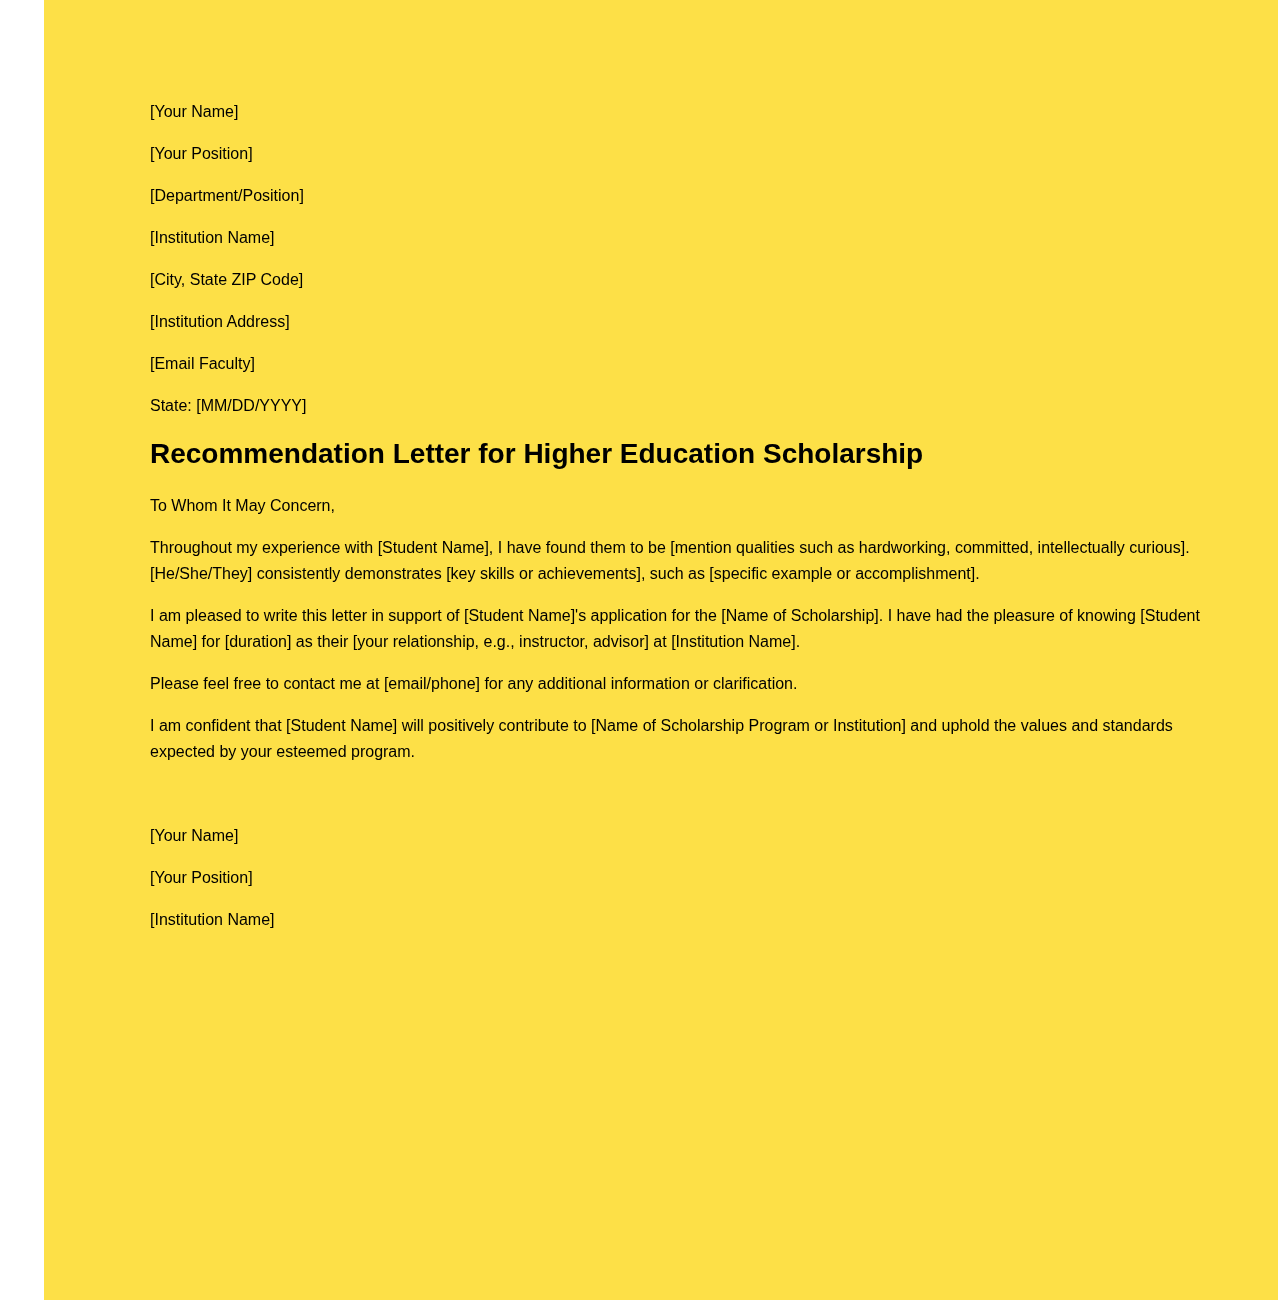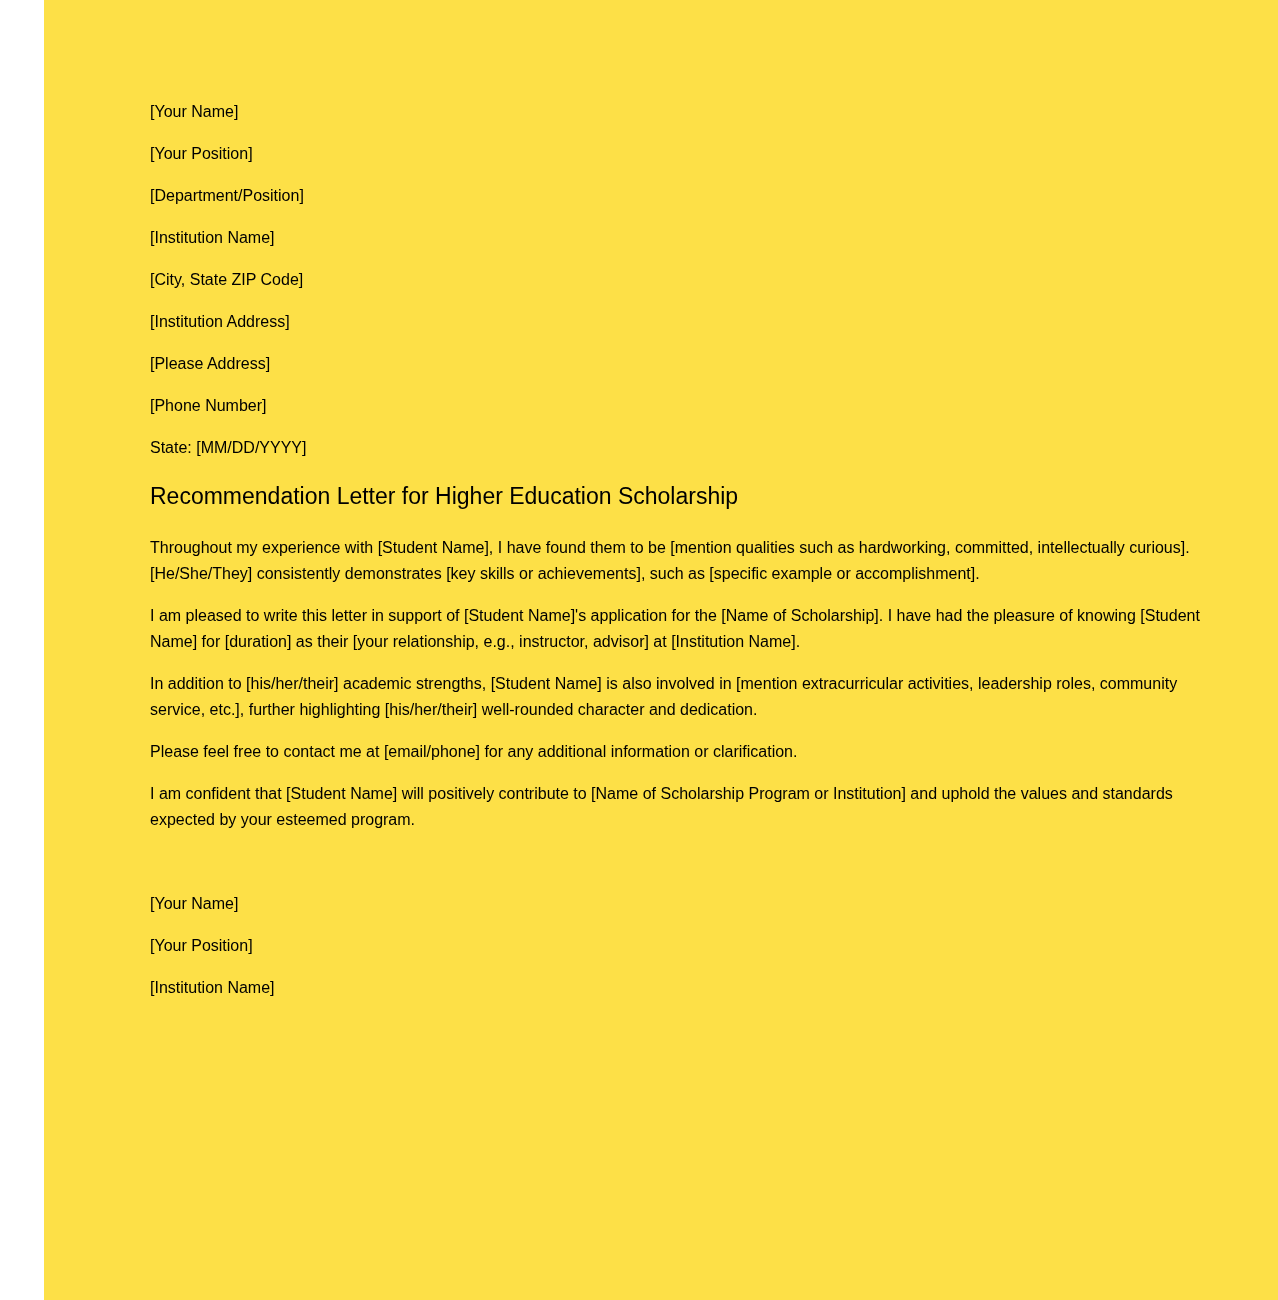--- a/index.html
+++ b/index.html
@@ -17,54 +17,53 @@
     font-size: 16px;
     line-height: 26px;
     color: #000000;
     margin-left: 44px;
   }
   .page p {
     margin: 0 0 16px 0;
   }
   h1.doc-title {
     font-family: "Liberation Sans", sans-serif;
-    font-size: 23px;
-    font-weight: 400;
+    font-size: 28px;
+    font-weight: 700;
     line-height: 34px;
     color: #000000;
     margin: 18px 0 22px 0;
   }
   .sig-spacer {
     height: 42px;
   }
 </style>
 </head>
 <body>
 
 <div class="page">
 
   <div>
     <p>[Your Name]</p>
     <p>[Your Position]</p>
     <p>[Department/Position]</p>
     <p>[Institution Name]</p>
     <p>[City, State ZIP Code]</p>
     <p>[Institution Address]</p>
-    <p>[Please Address]</p>
-    <p>[Phone Number]</p>
+    <p>[Email Faculty]</p>
     <p>State: [MM/DD/YYYY]</p>
   </div>
 
   <h1 class="doc-title">Recommendation Letter for Higher Education Scholarship</h1>
 
+  <p>To Whom It May Concern,</p>
 
   <div>
     <p>Throughout my experience with [Student Name], I have found them to be [mention qualities such as hardworking, committed, intellectually curious]. [He/She/They] consistently demonstrates [key skills or achievements], such as [specific example or accomplishment].</p>
     <p>I am pleased to write this letter in support of [Student Name]'s application for the [Name of Scholarship]. I have had the pleasure of knowing [Student Name] for [duration] as their [your relationship, e.g., instructor, advisor] at [Institution Name].</p>
-    <p>In addition to [his/her/their] academic strengths, [Student Name] is also involved in [mention extracurricular activities, leadership roles, community service, etc.], further highlighting [his/her/their] well-rounded character and dedication.</p>
     <p>Please feel free to contact me at [email/phone] for any additional information or clarification.</p>
     <p>I am confident that [Student Name] will positively contribute to [Name of Scholarship Program or Institution] and uphold the values and standards expected by your esteemed program.</p>
   </div>
 
 
   <div class="sig-spacer"></div>
 
   <div>
     <p>[Your Name]</p>
     <p>[Your Position]</p>

